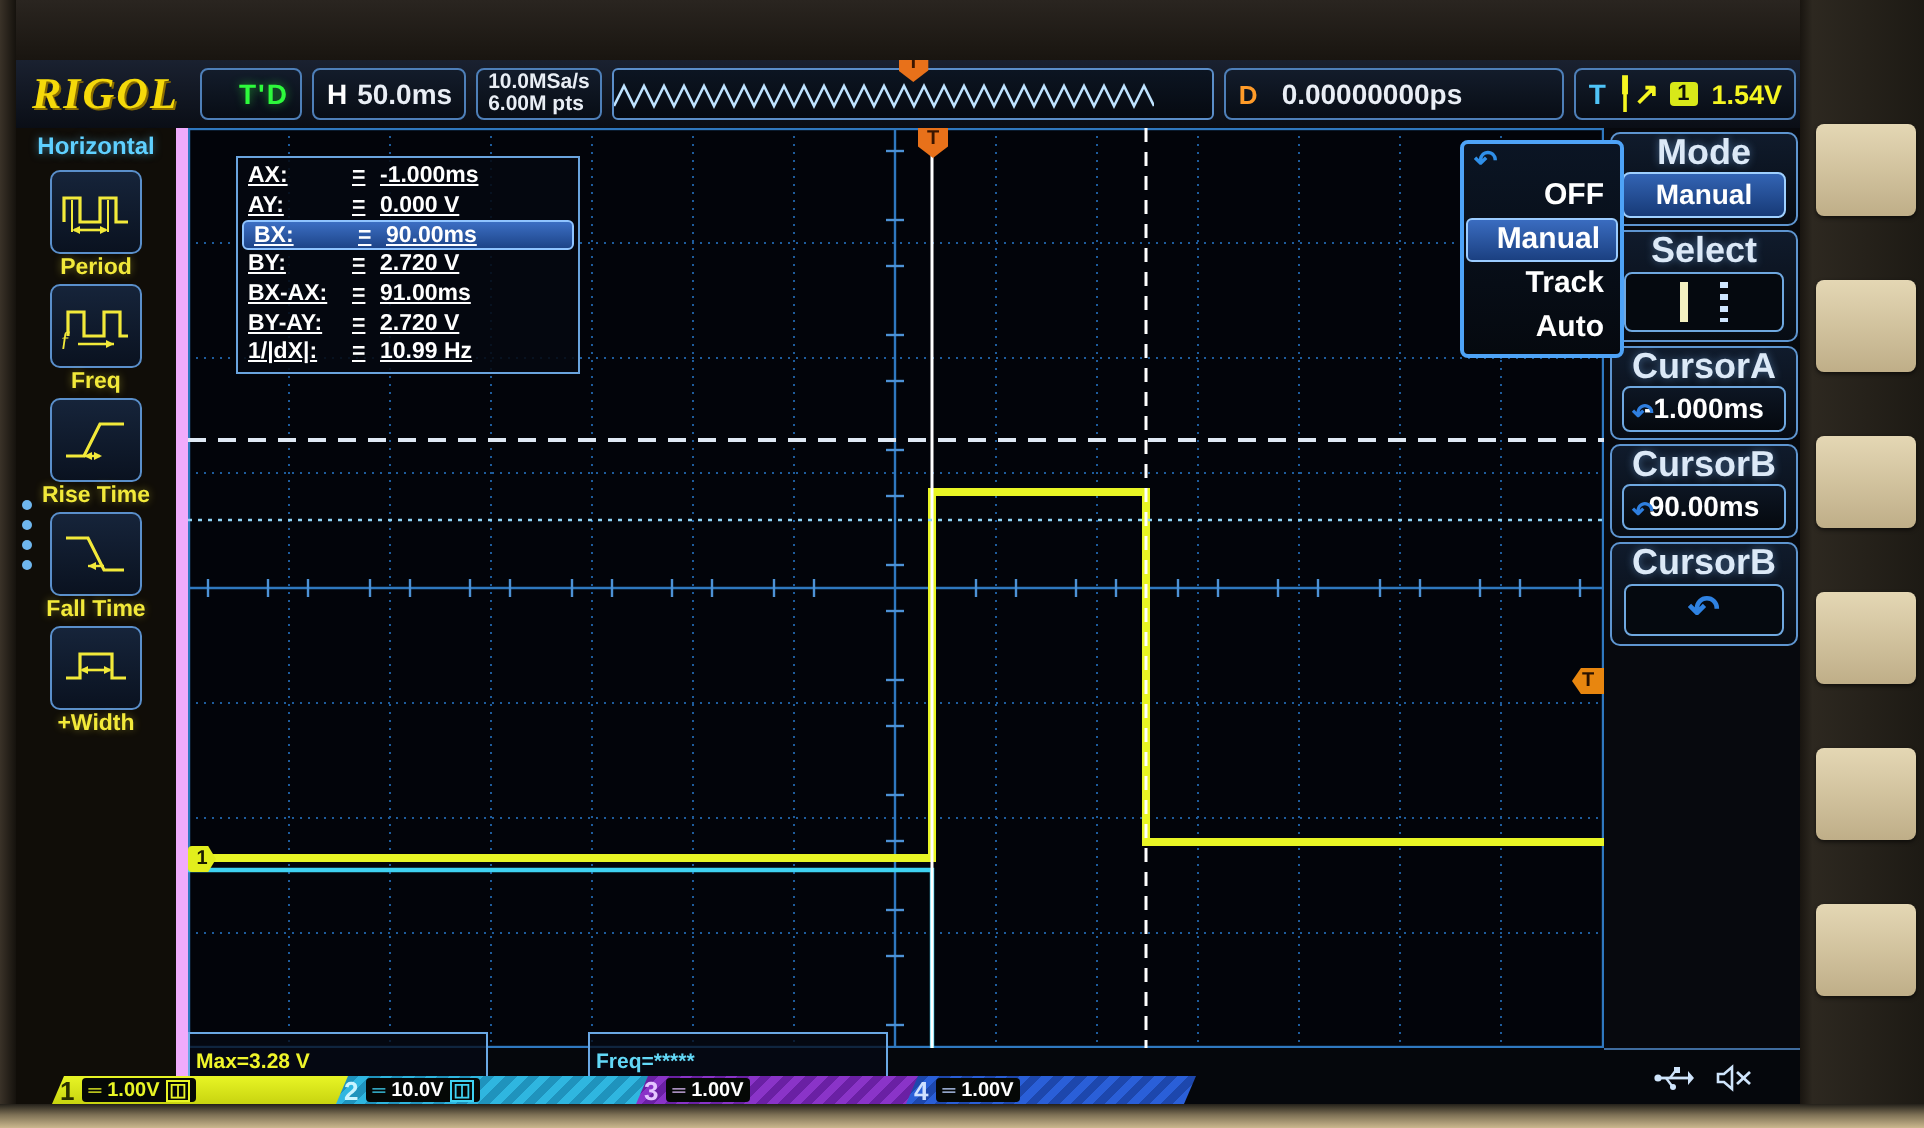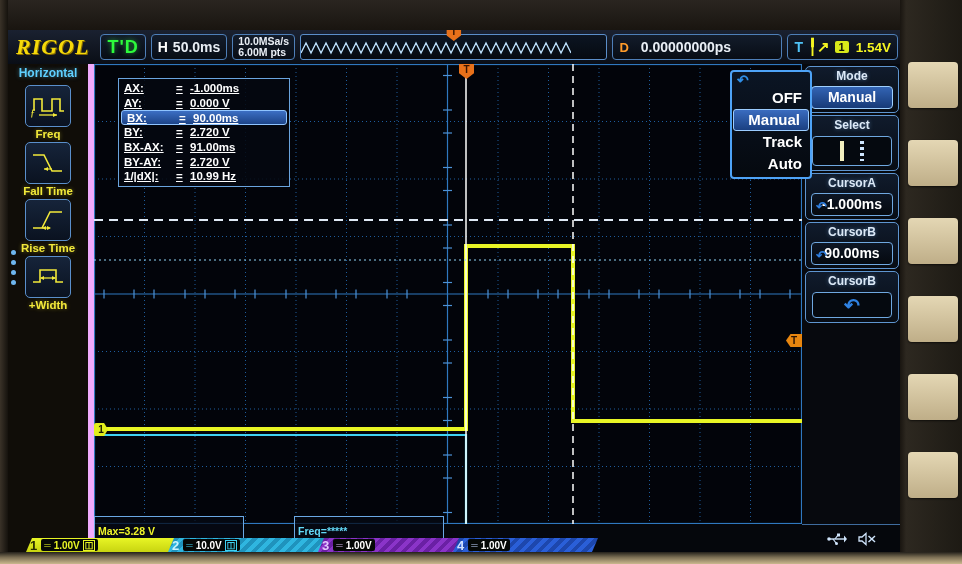--- a/index.html
+++ b/index.html
@@ -65,22 +65,22 @@
     border-radius:4px;
     background: linear-gradient(180deg,#131c2b,#080d15);
     height:26px;
     display:flex; align-items:center;
     padding:0 6px;
     color:#e8eef6;
     font-size:13px;
     font-weight:bold;
     white-space:nowrap;
   }
-  .trigstat { color:#2dfa3c; font-weight:bold; font-size:18px;
-     text-shadow:0 0 5px rgba(45,250,60,.55); letter-spacing:1px;}
+  .trigstat { color:#2dfa3c; font-weight:bold; font-size:14px;
+     text-shadow:0 0 5px rgba(45,250,60,.55); letter-spacing:1px;margin-left:12px;}
   .hlabel { color:#ffffff; font-weight:bold; font-size:14px; margin-right:5px;}
   .hval { color:#e9eef5; font-size:14px; font-weight:bold;}
   .samp { display:flex; flex-direction:column; line-height:11px;
      font-size:10.5px; color:#e9eef5; font-weight:bold; }
   .dmark { color:#ff9b29; font-weight:bold; font-size:13px; margin-right:12px;}
   .tmark { color:#4fc3f7; font-weight:bold; font-size:14px; margin-right:5px;}
   .tbolt { color:#f5f521; font-weight:bold; font-size:15px; margin-right:5px;}
   .tchan { background:#d8e819; color:#101008; font-weight:bold;
      font-size:11px; padding:0 4px; border-radius:2px; margin-right:7px;}
   .tlvl { color:#f5f521; font-size:13.5px; font-weight:bold;}
@@ -204,21 +204,21 @@
   }
   .rm-group {
     position:relative;
     margin:2px 3px 0 3px;
     border:1px solid #5e95d0;
     border-radius:5px;
     background: linear-gradient(180deg,#101b2c,#070c14);
     padding:1px 0 3px;
   }
   .rm-title {
-    text-align:center; color:#dce9f7; font-size:12px; font-weight:bold;
+    text-align:center; color:#dce9f7; font-size:18px; font-weight:bold;
     text-shadow:0 0 4px rgba(130,190,255,.45);
     line-height:17px;
   }
   .rm-value {
     margin:1px 5px 0 5px;
     border:1px solid #6fa8e0;
     border-radius:4px;
     background: linear-gradient(180deg,#0d1624,#05090f);
     text-align:center;
     color:#ffffff; font-size:14px; font-weight:bold;
@@ -377,54 +377,67 @@
         <span class="tmark">T</span>
         <span class="tbolt">╿↗</span>
         <span class="tchan">1</span>
         <span class="tlvl">1.54V</span>
       </div>
     </div>
 
     <div id="leftbar">
       <div class="lb-title">Horizontal</div>
 
+      <div class="meas-item">
+        <div class="meas-icon">
+          <svg width="36" height="30" viewBox="0 0 36 30">
+            <polyline points="2,20 2,8 10,8 10,20 20,20 20,8 28,8 28,20 34,20" fill="none" stroke="#f2e93a" stroke-width="1.6"></polyline>
+            <line x1="6" y1="9" x2="6" y2="25" stroke="#f2e93a" stroke-width="1"></line>
+            <line x1="24" y1="9" x2="24" y2="25" stroke="#f2e93a" stroke-width="1"></line>
+            <line x1="7" y1="24" x2="23" y2="24" stroke="#f2e93a" stroke-width="1.3"></line>
+            <polygon points="6,24 10,22 10,26" fill="#f2e93a"></polygon>
+            <polygon points="24,24 20,22 20,26" fill="#f2e93a"></polygon>
+          </svg>
+        </div>
+        <div class="meas-label">Period</div>
+      </div>
 
       <div class="meas-item">
         <div class="meas-icon">
           <svg width="36" height="30" viewBox="0 0 36 30">
             <polyline points="4,20 4,8 12,8 12,20 22,20 22,8 30,8 30,20 34,20" fill="none" stroke="#f2e93a" stroke-width="1.6"></polyline>
             <text x="0" y="25" font-size="11" fill="#f2e93a" font-family="Liberation Serif, serif">ƒ</text>
             <line x1="9" y1="24" x2="27" y2="24" stroke="#f2e93a" stroke-width="1.3"></line>
             <polygon points="27,24 23,22 23,26" fill="#f2e93a"></polygon>
           </svg>
         </div>
         <div class="meas-label">Freq</div>
       </div>
 
       <div class="meas-item">
         <div class="meas-icon">
           <svg width="36" height="30" viewBox="0 0 36 30">
-            <polyline points="3,7 14,7 22,23 32,23" fill="none" stroke="#f2e93a" stroke-width="1.6"></polyline>
-            <line x1="14" y1="21" x2="22" y2="21" stroke="#f2e93a" stroke-width="1.2"></line>
-            <polygon points="14,21 18,19 18,23" fill="#f2e93a"></polygon>
-          </svg>
-        </div>
-        <div class="meas-label">Fall Time</div>
-      </div>
-
-      <div class="meas-item">
-        <div class="meas-icon">
-          <svg width="36" height="30" viewBox="0 0 36 30">
             <polyline points="3,23 12,23 20,7 32,7" fill="none" stroke="#f2e93a" stroke-width="1.6"></polyline>
             <line x1="12" y1="23" x2="20" y2="23" stroke="#f2e93a" stroke-width="1.2"></line>
             <polygon points="12,23 16,21 16,25" fill="#f2e93a"></polygon>
             <polygon points="21,23 17,21 17,25" fill="#f2e93a"></polygon>
           </svg>
         </div>
         <div class="meas-label">Rise Time</div>
+      </div>
+
+      <div class="meas-item">
+        <div class="meas-icon">
+          <svg width="36" height="30" viewBox="0 0 36 30">
+            <polyline points="3,7 14,7 22,23 32,23" fill="none" stroke="#f2e93a" stroke-width="1.6"></polyline>
+            <line x1="14" y1="21" x2="22" y2="21" stroke="#f2e93a" stroke-width="1.2"></line>
+            <polygon points="14,21 18,19 18,23" fill="#f2e93a"></polygon>
+          </svg>
+        </div>
+        <div class="meas-label">Fall Time</div>
       </div>
 
       <div class="meas-item">
         <div class="meas-icon">
           <svg width="36" height="30" viewBox="0 0 36 30">
             <polyline points="3,20 10,20 10,8 26,8 26,20 33,20" fill="none" stroke="#f2e93a" stroke-width="1.6"></polyline>
             <line x1="11" y1="16" x2="25" y2="16" stroke="#f2e93a" stroke-width="1.3"></line>
             <polygon points="10,16 14,14 14,18" fill="#f2e93a"></polygon>
             <polygon points="26,16 22,14 22,18" fill="#f2e93a"></polygon>
           </svg>

